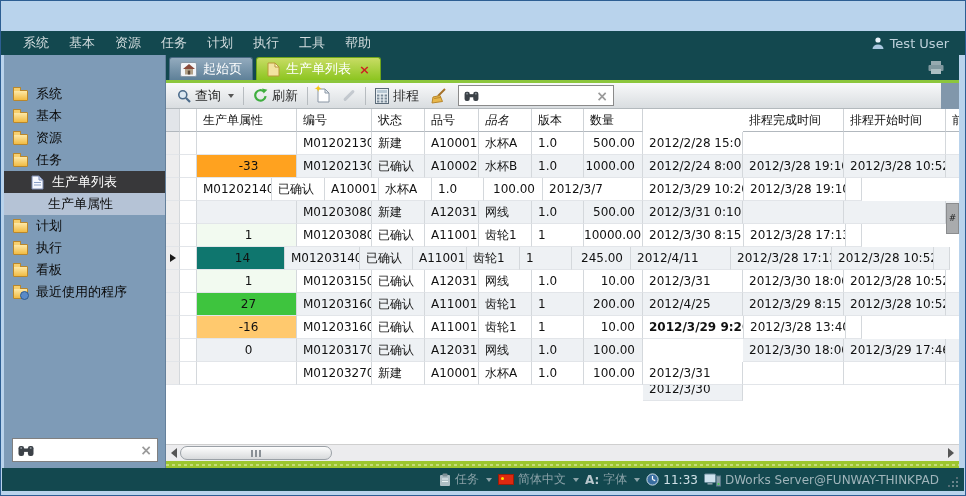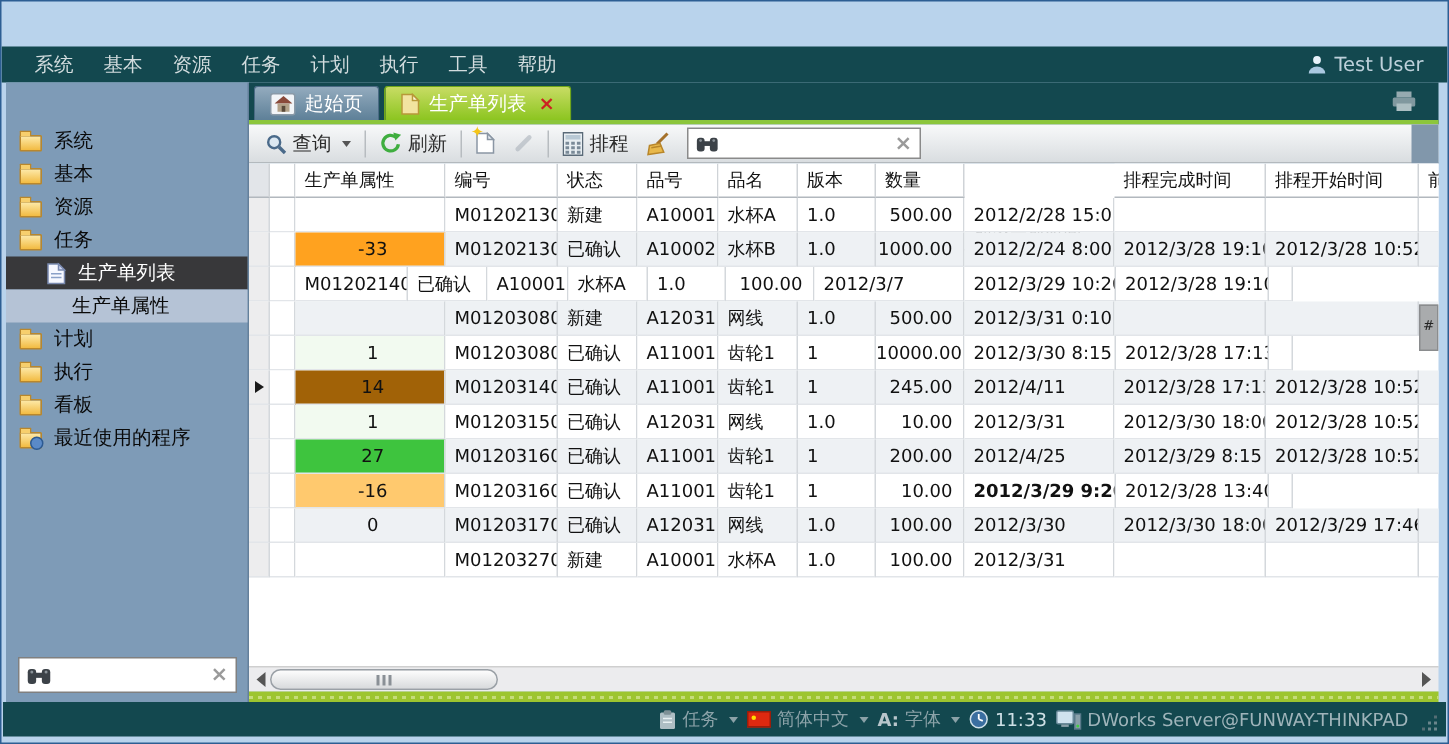--- a/index.html
+++ b/index.html
@@ -334,21 +334,21 @@
   </div>
 
   <div class="grid">
     <div class="ghead" id="grid-header">
         <div class="hcell hmark" style="width: 14px;"></div>
         <div class="hcell" style="width: 17px;"></div>
         <div class="hcell" style="width: 100px;">生产单属性</div>
         <div class="hcell" style="width: 75px;">编号</div>
         <div class="hcell" style="width: 53px;">状态</div>
         <div class="hcell" style="width: 54px;">品号</div>
-        <div class="hcell" style="width: 53px;">品名</div>
+        <div class="hcell" style="width: 53px; font-style: italic;">品名</div>
         <div class="hcell" style="width: 52px;">版本</div>
         <div class="hcell" style="width: 59px;">数量</div>
         <div class="hcell" style="width: 100px; margin-top: 35px;">期望完成时间</div>
         <div class="hcell" style="width: 101px;">排程完成时间</div>
         <div class="hcell" style="width: 102px;">排程开始时间</div>
         <div class="hcell" style="width: 16px;">前</div>
       </div>
     <div id="grid-rows">
         <div class="grow">
           <div class="cell c-marker" style="width: 14px;"></div>
@@ -421,21 +421,21 @@
           <div class="cell c-qty" style="width: 59px;">10000.00</div>
           <div class="cell c-sched_end" style="width: 101px;">2012/3/30 8:15</div>
           <div class="cell c-sched_start" style="width: 102px;">2012/3/28 17:13</div>
           <div class="cell c-extra" style="width: 16px;"></div>
         </div>
         <div class="grow alt">
           <div class="cell c-marker" style="width: 14px;">
             <div class="rowptr"></div>
           </div>
           <div class="cell c-spacer" style="width: 17px;"></div>
-          <div class="cell c-diff" style="width: 100px; background: #a16207;">14</div>
+          <div class="cell c-diff" style="width: 88px; background: #0f766e;">14</div>
           <div class="cell c-no" style="width: 75px;">M012031402</div>
           <div class="cell c-status" style="width: 53px;">已确认</div>
           <div class="cell c-item_no" style="width: 54px;">A11001</div>
           <div class="cell c-item_name" style="width: 53px;">齿轮1</div>
           <div class="cell c-version" style="width: 52px;">1</div>
           <div class="cell c-qty" style="width: 59px;">245.00</div>
           <div class="cell c-due" style="width: 100px;">2012/4/11</div>
           <div class="cell c-sched_end" style="width: 101px;">2012/3/28 17:13</div>
           <div class="cell c-sched_start" style="width: 102px;">2012/3/28 10:52</div>
           <div class="cell c-extra" style="width: 16px;"></div>
@@ -487,21 +487,21 @@
         <div class="grow alt">
           <div class="cell c-marker" style="width: 14px;"></div>
           <div class="cell c-spacer" style="width: 17px;"></div>
           <div class="cell c-diff" style="width: 100px;">0</div>
           <div class="cell c-no" style="width: 75px;">M012031701</div>
           <div class="cell c-status" style="width: 53px;">已确认</div>
           <div class="cell c-item_no" style="width: 54px;">A12031</div>
           <div class="cell c-item_name" style="width: 53px;">网线</div>
           <div class="cell c-version" style="width: 52px;">1.0</div>
           <div class="cell c-qty" style="width: 59px;">100.00</div>
-          <div class="cell c-due" style="width: 100px;">2012/3/30</div>
+          <div class="cell c-due" style="width: 100px; margin-top: 39px;">2012/3/30</div>
           <div class="cell c-sched_end" style="width: 101px;">2012/3/30 18:00</div>
           <div class="cell c-sched_start" style="width: 102px;">2012/3/29 17:46</div>
           <div class="cell c-extra" style="width: 16px;"></div>
         </div>
         <div class="grow">
           <div class="cell c-marker" style="width: 14px;"></div>
           <div class="cell c-spacer" style="width: 17px;"></div>
           <div class="cell c-diff" style="width: 100px;"></div>
           <div class="cell c-no" style="width: 75px;">M012032701</div>
           <div class="cell c-status" style="width: 53px;">新建</div>

